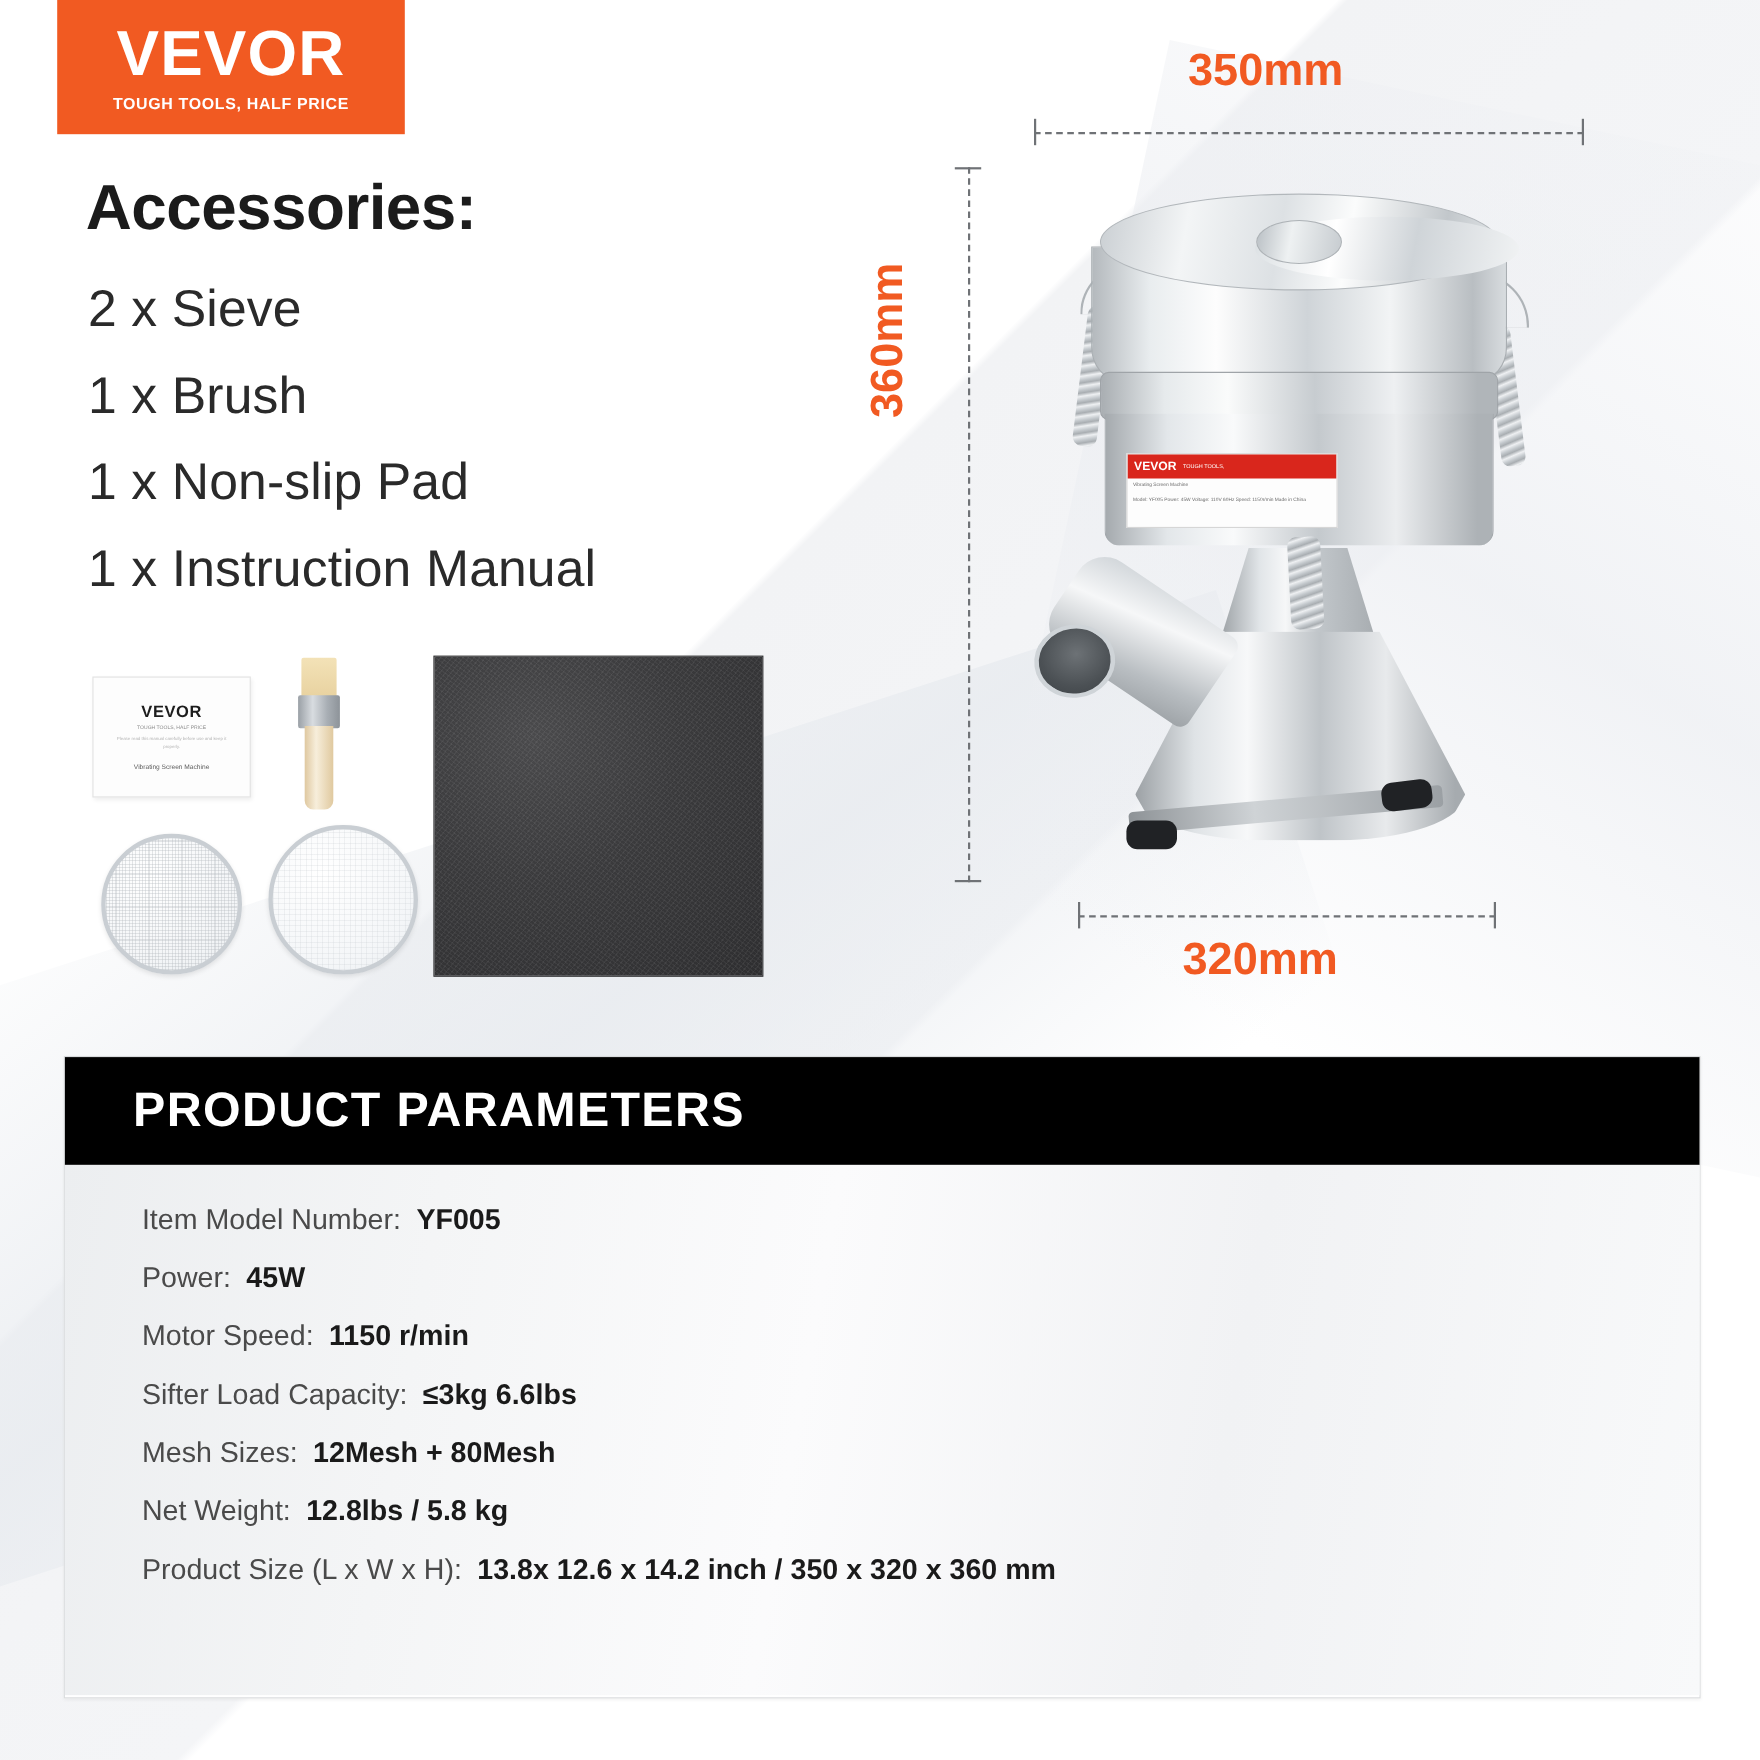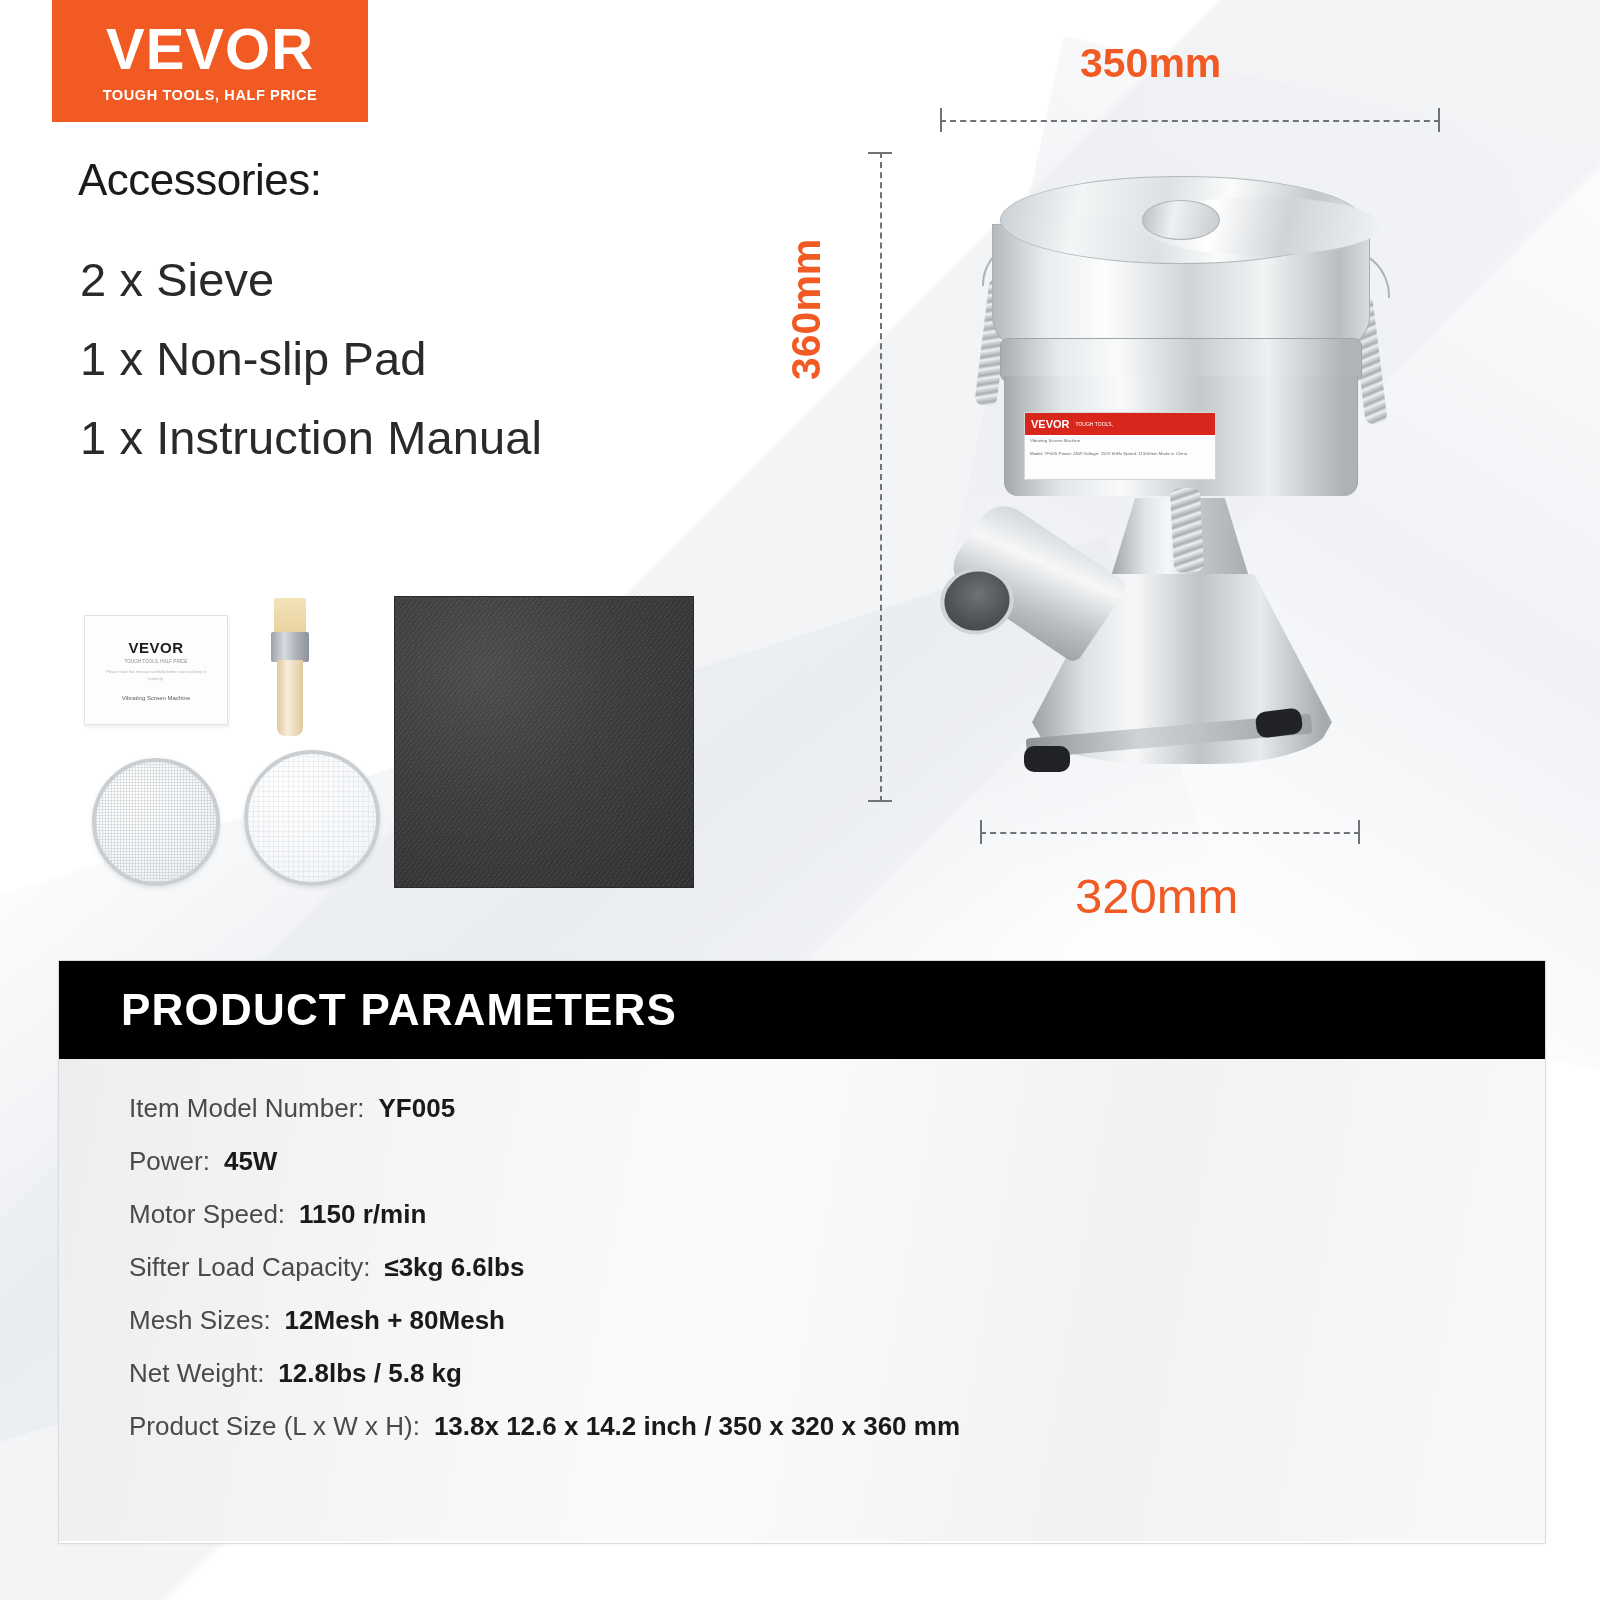--- a/index.html
+++ b/index.html
@@ -68,22 +68,22 @@
     font-weight: bold;
     letter-spacing: 0.6px;
     margin-top: 9px;
   }
 
   
   .accessories-title {
     position: absolute;
     left: 78px;
     top: 155px;
-    font-size: 44px;
-    font-weight: normal;
+    font-size: 58px;
+    font-weight: bold;
     color: #1b1b1b;
     letter-spacing: -0.5px;
   }
   .acc-list {
     position: absolute;
     left: 80px;
     top: 252px;
     width: 640px;
   }
   .acc-item {
@@ -225,24 +225,23 @@
     left: 1080px;
     top: 40px;
     font-size: 41px;
     font-weight: bold;
     color: #f15a22;
   }
   .dim-bottom-label {
     position: absolute;
     left: 1075px;
     top: 848px;
-    font-size: 49px;
-    font-weight: normal;
+    font-size: 41px;
+    font-weight: bold;
     color: #f15a22;
-    margin-top: 20px;
   }
   .dim-left-label {
     position: absolute;
     left: 783px;
     top: 380px;
     font-size: 41px;
     font-weight: bold;
     color: #f15a22;
     transform: rotate(-90deg);
     transform-origin: left top;
@@ -483,20 +482,21 @@
 
   <div class="logo">
     <div class="logo-word">VEVOR</div>
     <div class="logo-tag">TOUGH TOOLS, HALF PRICE</div>
   </div>
 
   <div class="accessories-title">Accessories:</div>
 
   <div class="acc-list">
     <div class="acc-item">2 x Sieve</div>
+    <div class="acc-item">1 x Brush</div>
     <div class="acc-item">1 x Non-slip Pad</div>
     <div class="acc-item">1 x Instruction Manual</div>
   </div>
 
   <div class="acc-photos">
     <div class="manual">
       <div class="manual-logo">VEVOR</div>
       <div class="manual-sub">TOUGH TOOLS, HALF PRICE</div>
       <div class="manual-lines">Please read this manual carefully before use and keep it properly.</div>
       <div class="manual-title">Vibrating Screen Machine</div>

